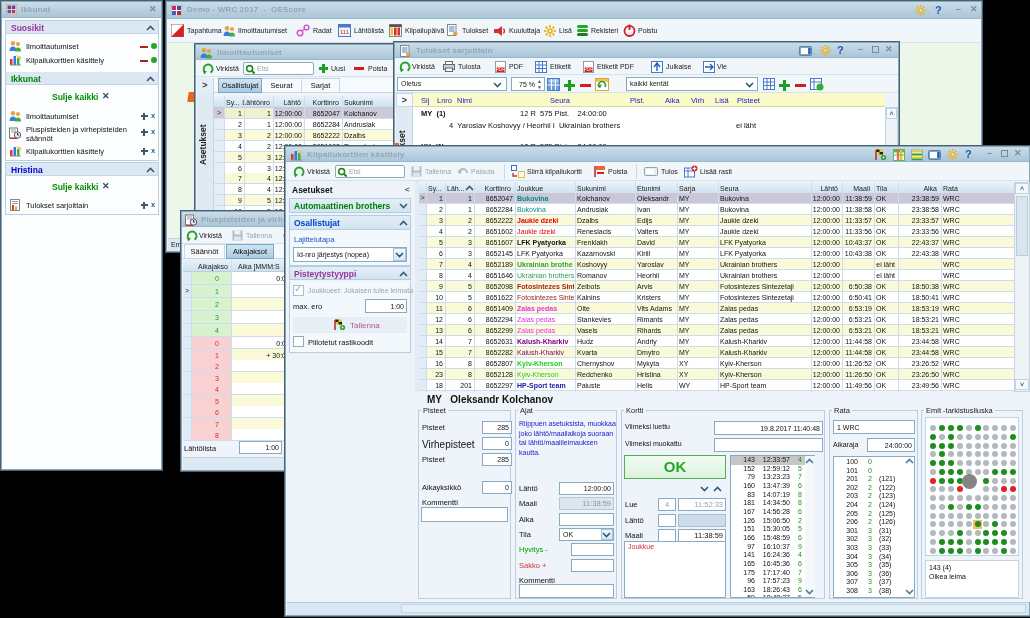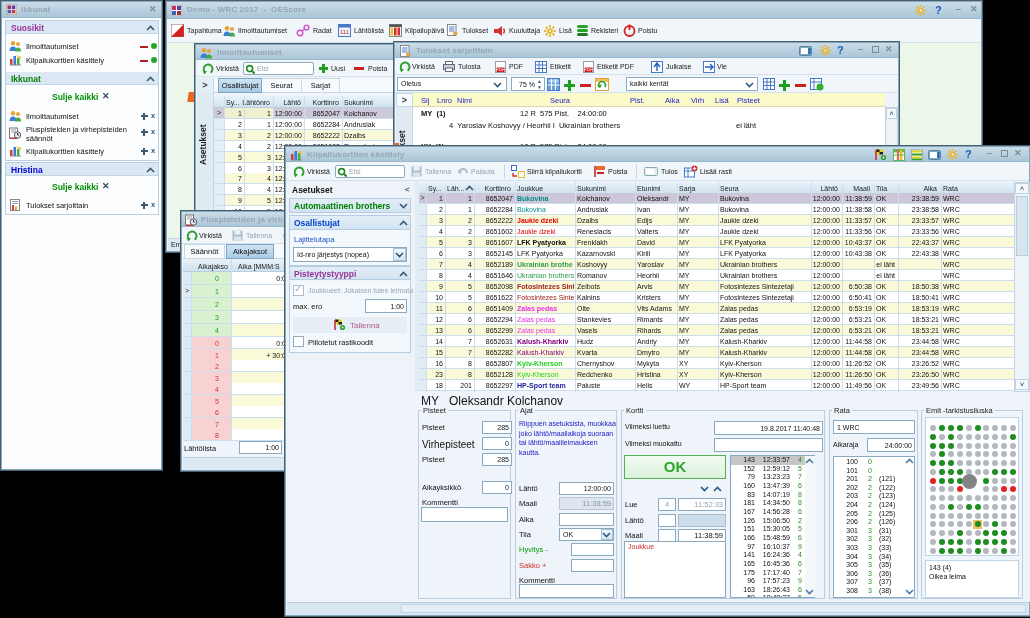--- a/index.html
+++ b/index.html
@@ -1062,21 +1062,21 @@
 <div class="abs" style="left:525px;top:35px;width:1px;height:210px;background:#ccdded;"></div>
 <div class="abs" style="left:556px;top:35px;width:1px;height:210px;background:#ccdded;"></div>
 <div class="abs" style="left:588px;top:35px;width:1px;height:210px;background:#ccdded;"></div>
 <div class="abs" style="left:612px;top:35px;width:1px;height:210px;background:#ccdded;"></div>
 <div class="abs" style="left:655px;top:35px;width:1px;height:210px;background:#ccdded;"></div>
 <div class="sbar" style="left:728px;top:35px;width:16px;height:210px;"></div>
 <div class="sb-btn" style="left:729px;top:36px;width:14px;">˄</div>
 <div class="sb-btn" style="left:729px;top:232px;width:14px;">˅</div>
 <div class="abs" style="left:730px;top:49px;width:12px;height:60px;background:#d8e4ee;border:1px solid #b6cce0;"></div>
 <div class="abs" style="left:129px;top:245px;width:615px;height:210px;background:#eef4f9;"></div>
-<div class="abs" style="left:135px;top:247px;font-size:12px;font-weight:normal;color:#111;">MY&nbsp;&nbsp;&nbsp;Oleksandr Kolchanov</div>
+<div class="abs" style="left:141px;top:247px;font-size:10px;font-weight:bold;color:#111;">MY&nbsp;&nbsp;&nbsp;Oleksandr Kolchanov</div>
 <div class="grp" style="left:132px;top:263px;width:93px;height:189px;"></div>
 <div class="grplbl" style="left:135px;top:259px;">Pisteet</div>
 <div class="grp" style="left:229px;top:263px;width:102px;height:189px;"></div>
 <div class="grplbl" style="left:232px;top:259px;">Ajat</div>
 <div class="grp" style="left:335px;top:263px;width:204px;height:189px;"></div>
 <div class="grplbl" style="left:338px;top:259px;">Kortti</div>
 <div class="grp" style="left:543px;top:263px;width:89px;height:189px;"></div>
 <div class="grplbl" style="left:546px;top:259px;">Rata</div>
 <div class="grp" style="left:635px;top:263px;width:102px;height:189px;"></div>
 <div class="grplbl" style="left:638px;top:259px;">Emit -tarkistusliuska</div>

